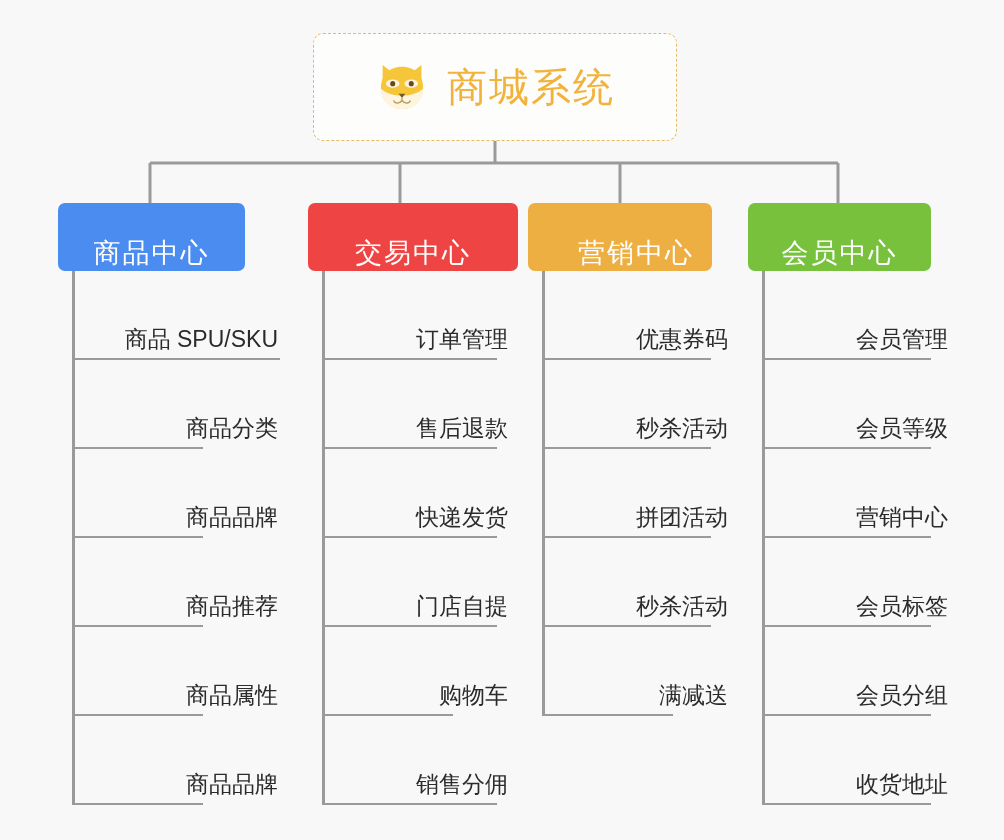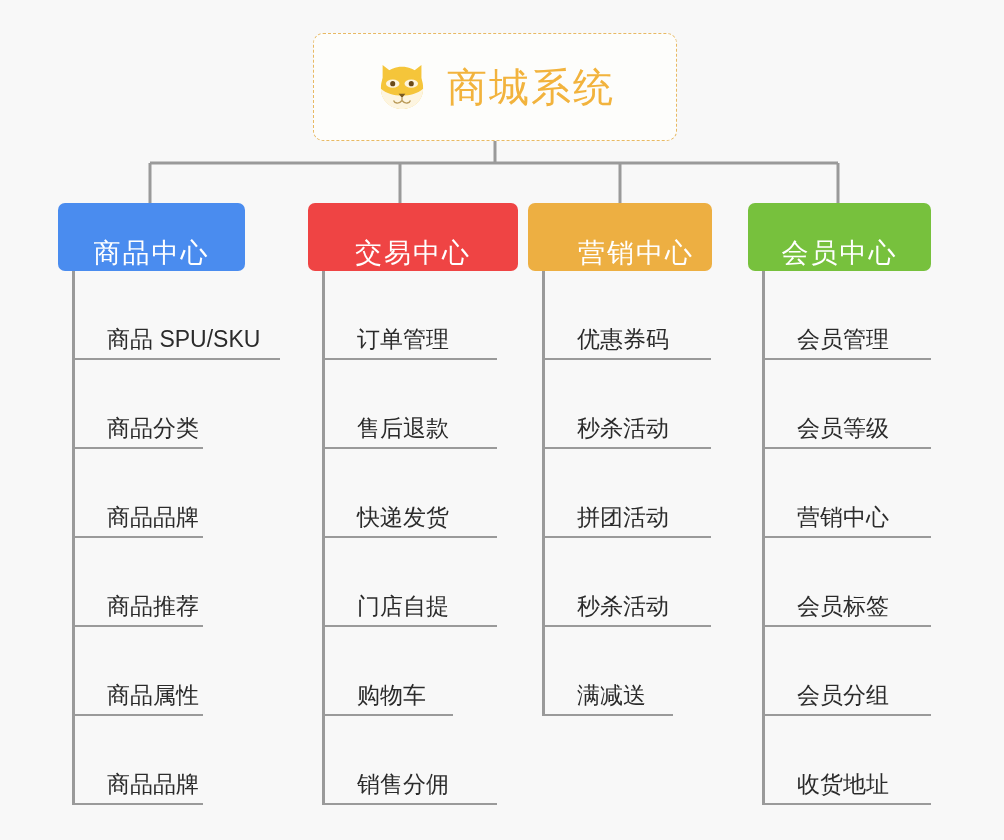--- a/index.html
+++ b/index.html
@@ -90,20 +90,21 @@
     margin-left: 14px;
     margin-top: 0;
   }
   .leaf-item {
     position: relative;
     height: 89px;
     display: flex;
     align-items: flex-end;
     padding-left: 32px;
     box-sizing: border-box;
+    justify-content: flex-end;
   }
   .leaf-label {
     display: inline-block;
     font-size: 23px;
     color: #2b2b2b;
     line-height: 1.2;
     padding-bottom: 6px;
     white-space: nowrap;
   }
   .leaf-underline {

